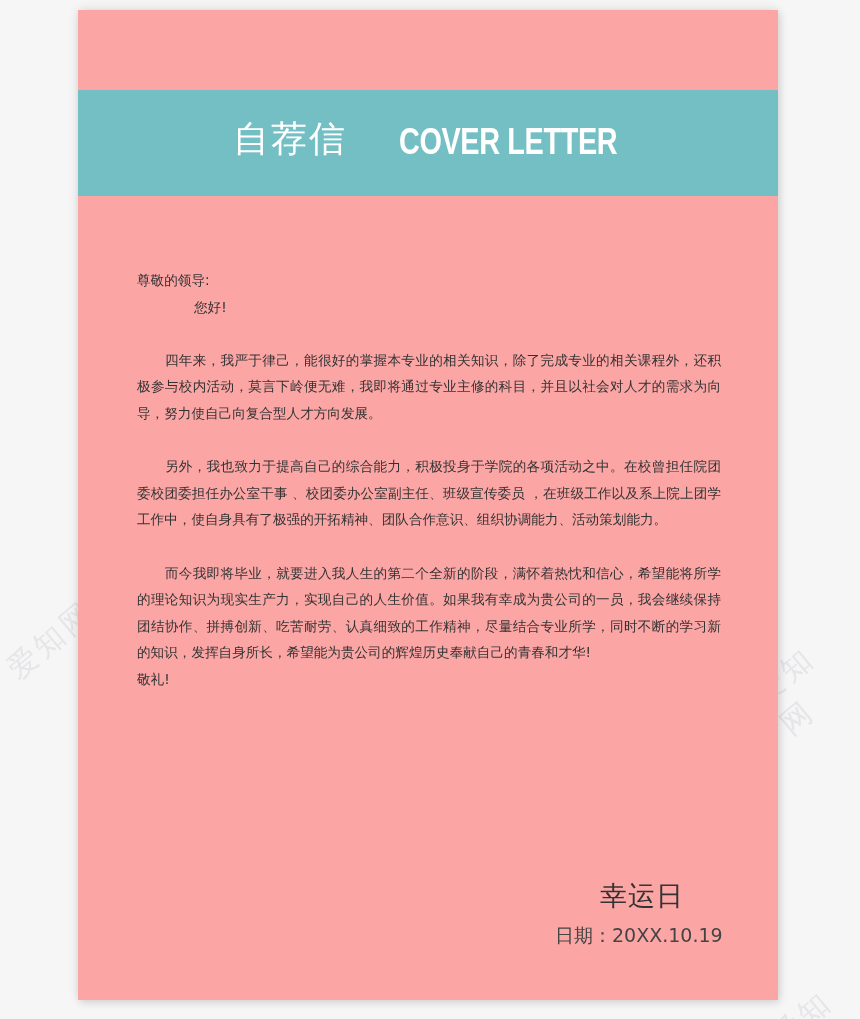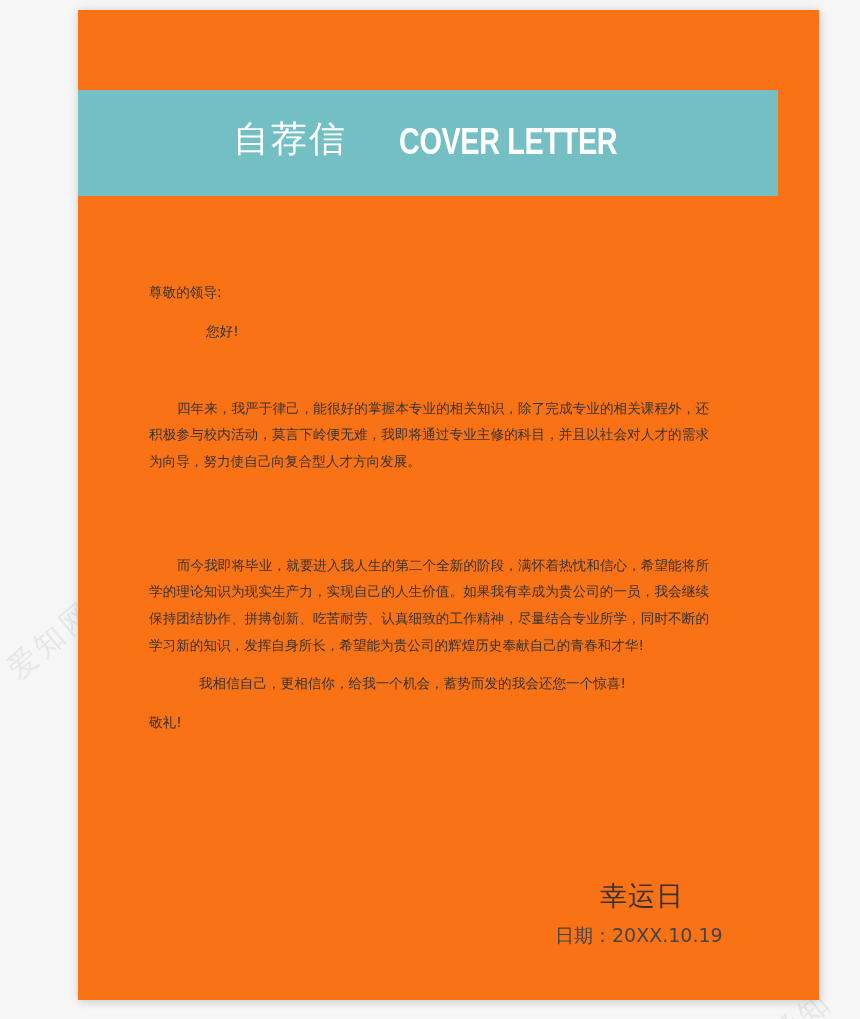--- a/index.html
+++ b/index.html
@@ -23,23 +23,22 @@
       user-select: none;
       pointer-events: none;
       font-family: "DejaVu Sans", sans-serif;
     }
     .page {
       position: absolute;
       left: 78px;
       top: 10px;
       width: 700px;
       height: 990px;
-      background: #f97316;
+      background: #fca5a5;
       box-shadow: 0 0 10px rgba(0,0,0,0.12), 2px 3px 8px rgba(0,0,0,0.08);
-      padding-left: 41px;
     }
     .header-band {
       position: absolute;
       left: 0;
       top: 80px;
       width: 700px;
       height: 106px;
       background: #74bfc4;
     }
     .title-cn {
@@ -69,21 +68,21 @@
     .letter {
       position: absolute;
       left: 59px;
       top: 257px;
       width: 584px;
       color: #333333;
       font-size: 13.6px;
       line-height: 26.6px;
     }
     .letter p {
-      margin: 12px;
+      margin: 0;
     }
     .indent {
       text-indent: 2.05em;
       text-align: justify;
     }
     .indent-small {
       padding-left: 50px;
     }
     .indent-first {
       padding-left: 57px;
@@ -123,22 +122,22 @@
     <div class="title-cn">自荐信</div>
     <div class="title-en">COVER LETTER</div>
   </div>
 
   <div class="letter">
     <p>尊敬的领导:</p>
     <p class="indent-first">您好!</p>
     <div class="blank"></div>
     <p class="indent">四年来，我严于律己，能很好的掌握本专业的相关知识，除了完成专业的相关课程外，还积极参与校内活动，莫言下岭便无难，我即将通过专业主修的科目，并且以社会对人才的需求为向导，努力使自己向复合型人才方向发展。</p>
     <div class="blank"></div>
+    <p class="indent">另外，我也致力于提高自己的综合能力，积极投身于学院的各项活动之中。在校曾担任院团委校团委担任办公室干事 、校团委办公室副主任、班级宣传委员 ，在班级工作以及系上院上团学工作中，使自身具有了极强的开拓精神、团队合作意识、组织协调能力、活动策划能力。</p>
     <div class="blank"></div>
     <p class="indent">而今我即将毕业，就要进入我人生的第二个全新的阶段，满怀着热忱和信心，希望能将所学的理论知识为现实生产力，实现自己的人生价值。如果我有幸成为贵公司的一员，我会继续保持团结协作、拼搏创新、吃苦耐劳、认真细致的工作精神，尽量结合专业所学，同时不断的学习新的知识，发挥自身所长，希望能为贵公司的辉煌历史奉献自己的青春和才华!</p>
-    <p class="indent-small">我相信自己，更相信你，给我一个机会，蓄势而发的我会还您一个惊喜!</p>
     <p>敬礼!</p>
   </div>
 
   <div class="signature">幸运日</div>
   <div class="date">日期：20XX.10.19</div>
 
 </div>
 
 </body></html>

